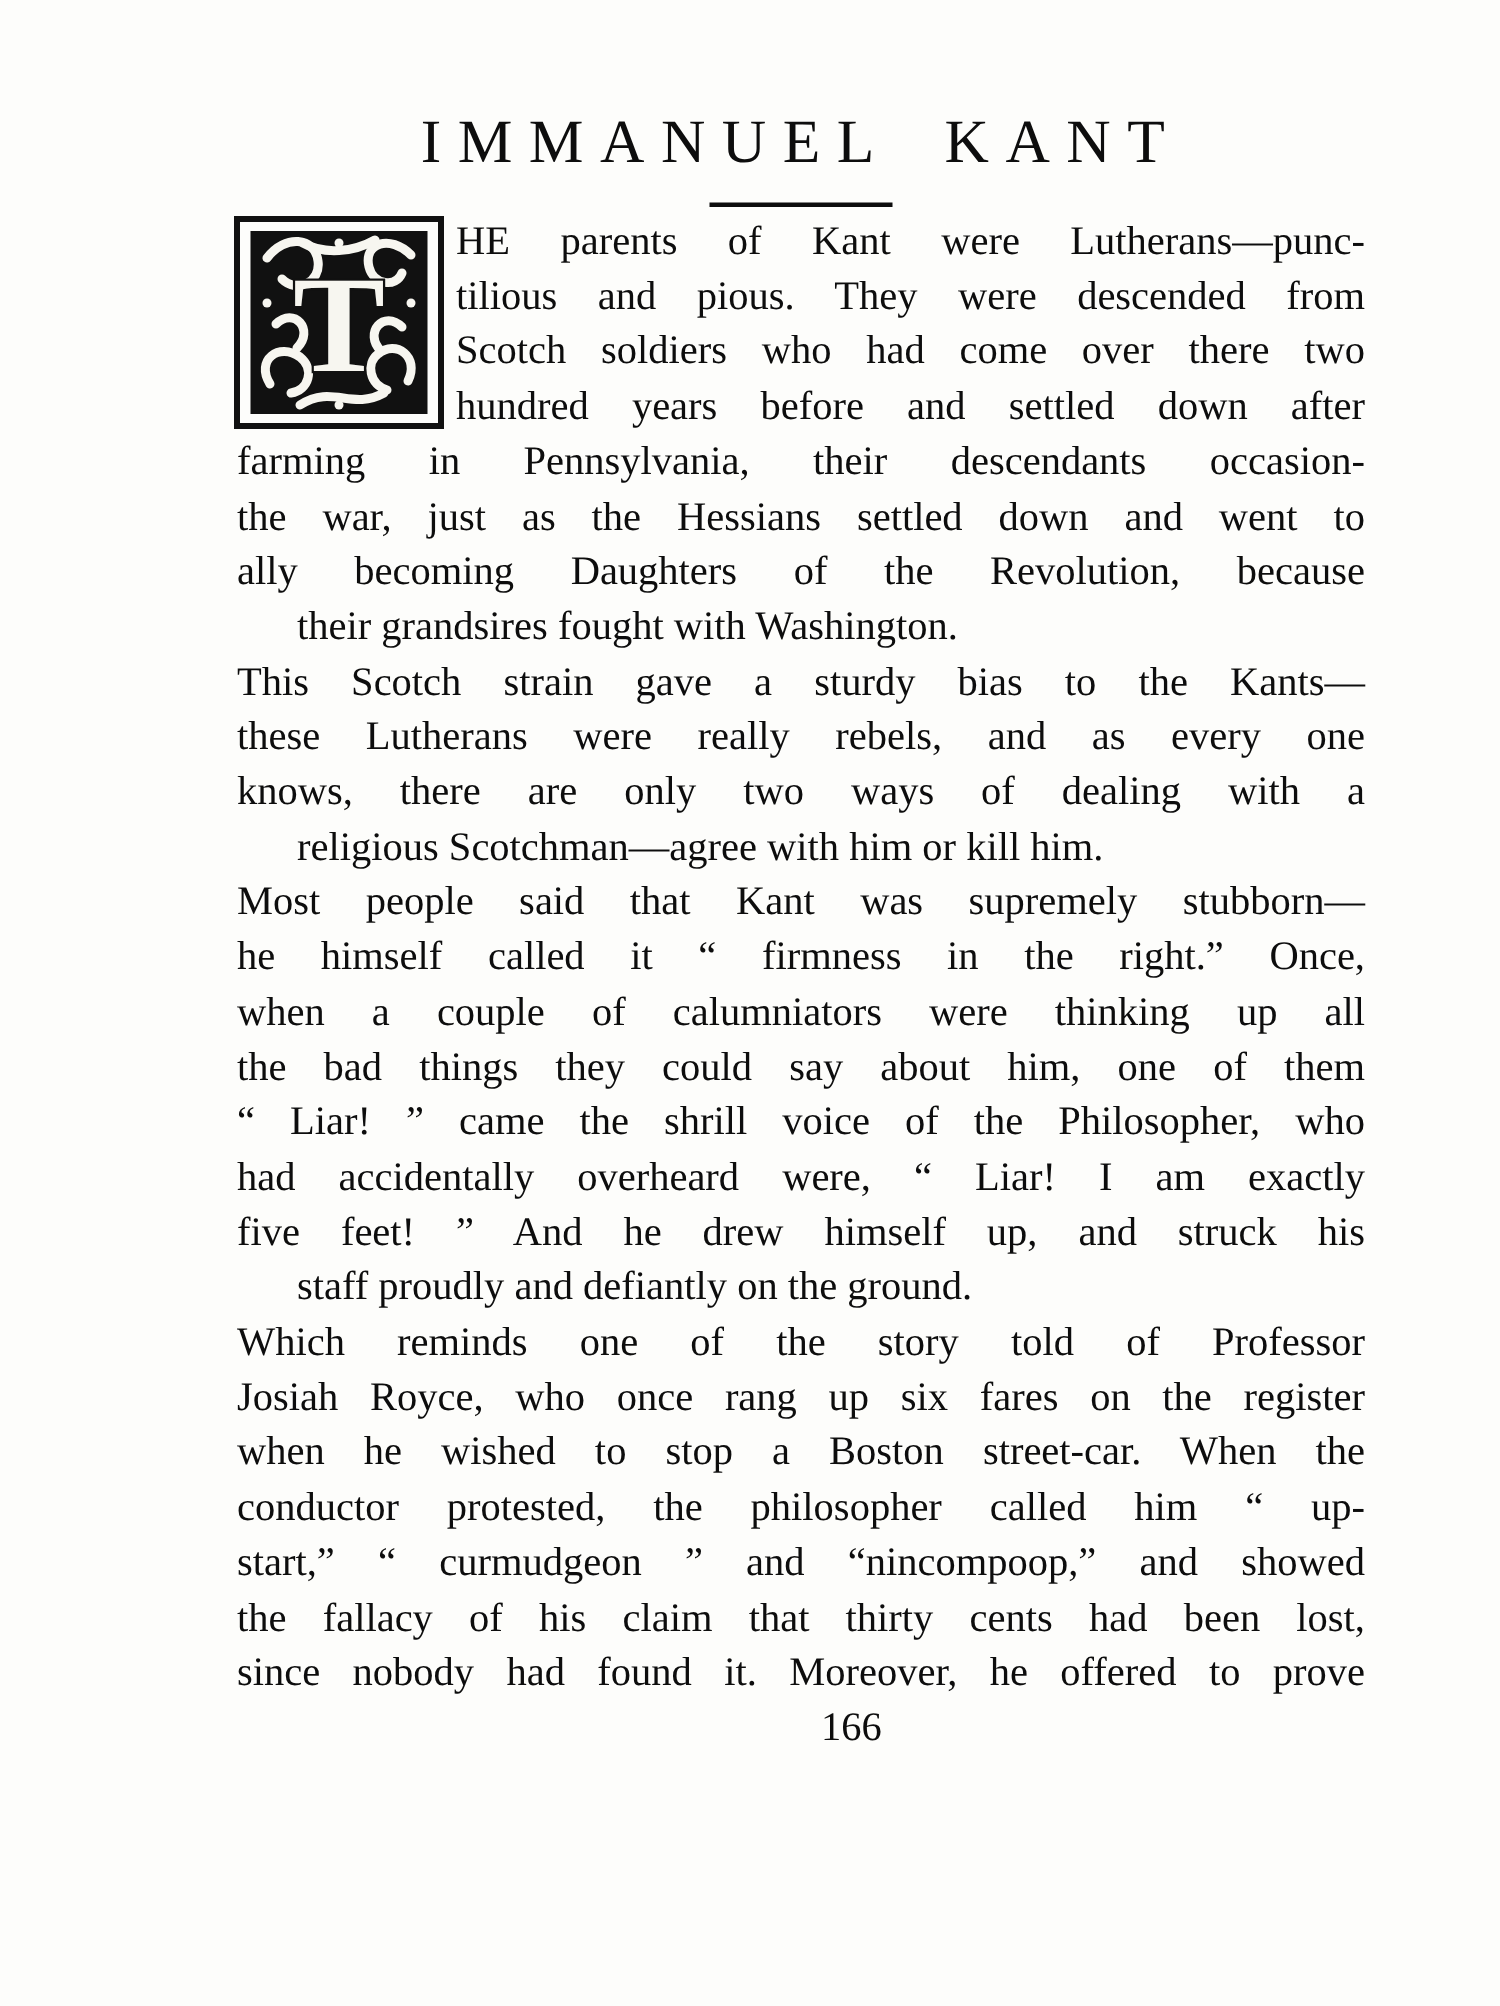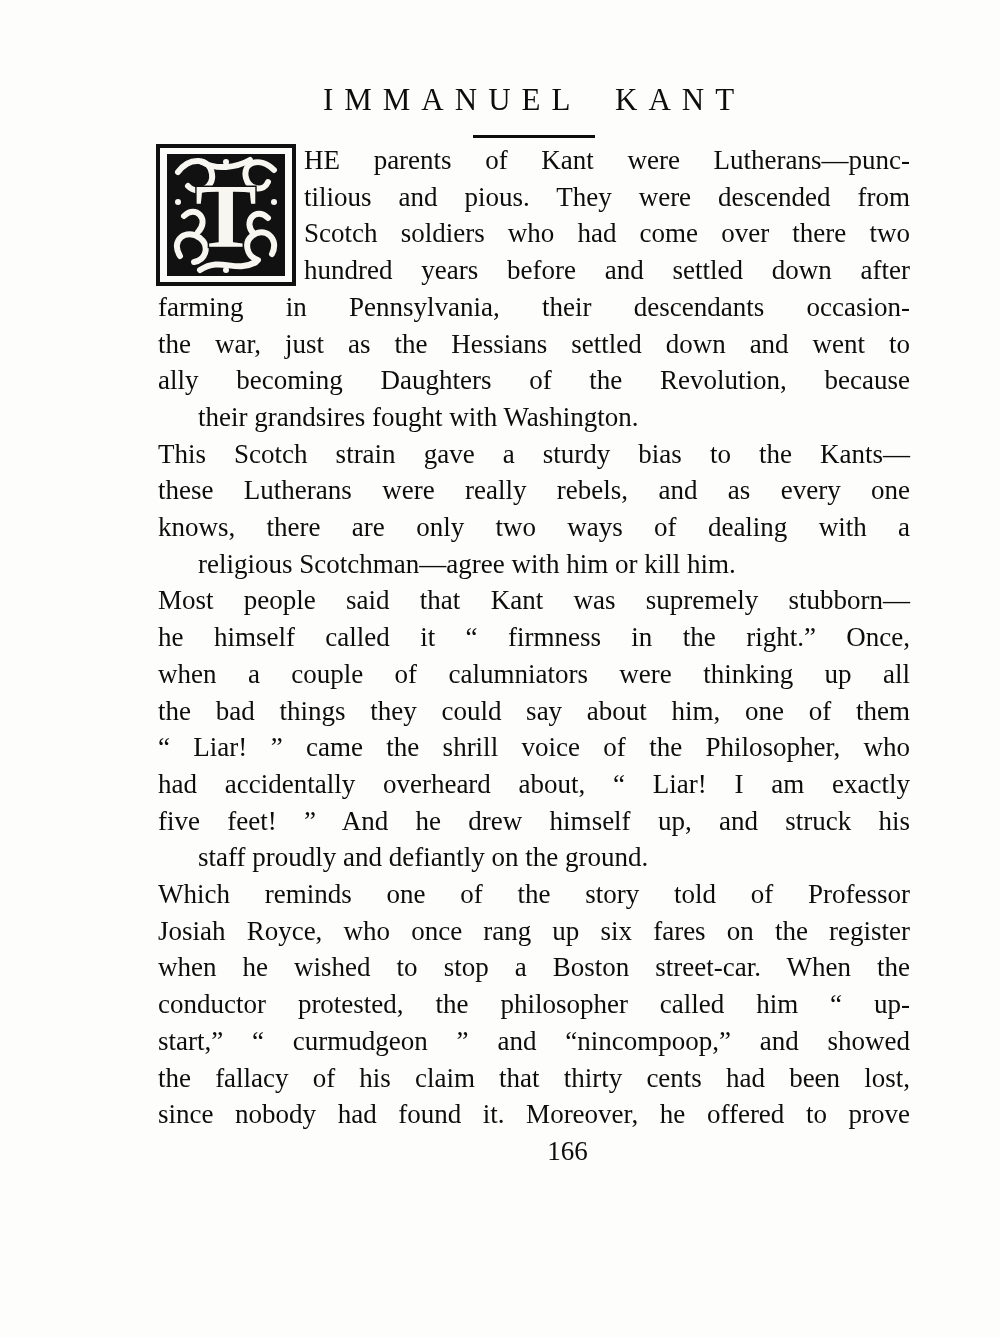--- a/index.html
+++ b/index.html
@@ -15,22 +15,22 @@
     overflow: hidden;
   }
   .heading {
     position: absolute;
     top: 70px;
     left: 158px;
     width: 752px;
     text-align: center;
   }
   .title {
-    margin: 12px;
-    font-size: 31px;
+    margin: 0;
+    font-size: 41px;
     font-weight: normal;
     letter-spacing: 11px;
     word-spacing: 16px;
     white-space: nowrap;
   }
   .title-rule {
     width: 122px;
     height: 3px;
     background: #0d0d0d;
     margin: 17px auto 0 auto;
@@ -110,21 +110,21 @@
     <div class="line para-end">their grandsires fought with Washington.</div>
     <div class="line">This Scotch strain gave a sturdy bias to the Kants—</div>
     <div class="line">these Lutherans were really rebels, and as every one</div>
     <div class="line">knows, there are only two ways of dealing with a</div>
     <div class="line para-end">religious Scotchman—agree with him or kill him.</div>
     <div class="line">Most people said that Kant was supremely stubborn—</div>
     <div class="line">he himself called it “ firmness in the right.” Once,</div>
     <div class="line">when a couple of calumniators were thinking up all</div>
     <div class="line">the bad things they could say about him, one of them</div>
     <div class="line">“ Liar! ” came the shrill voice of the Philosopher, who</div>
-    <div class="line">had accidentally overheard about, “ Liar! I am exactly</div>
+    <div class="line">had accidentally overheard were, “ Liar! I am exactly</div>
     <div class="line">five feet! ” And he drew himself up, and struck his</div>
     <div class="line para-end">staff proudly and defiantly on the ground.</div>
     <div class="line">Which reminds one of the story told of Professor</div>
     <div class="line">Josiah Royce, who once rang up six fares on the register</div>
     <div class="line">when he wished to stop a Boston street-car. When the</div>
     <div class="line">conductor protested, the philosopher called him “ up-</div>
     <div class="line">start,” “ curmudgeon ” and “nincompoop,” and showed</div>
     <div class="line">the fallacy of his claim that thirty cents had been lost,</div>
     <div class="line">since nobody had found it. Moreover, he offered to prove</div>
 

